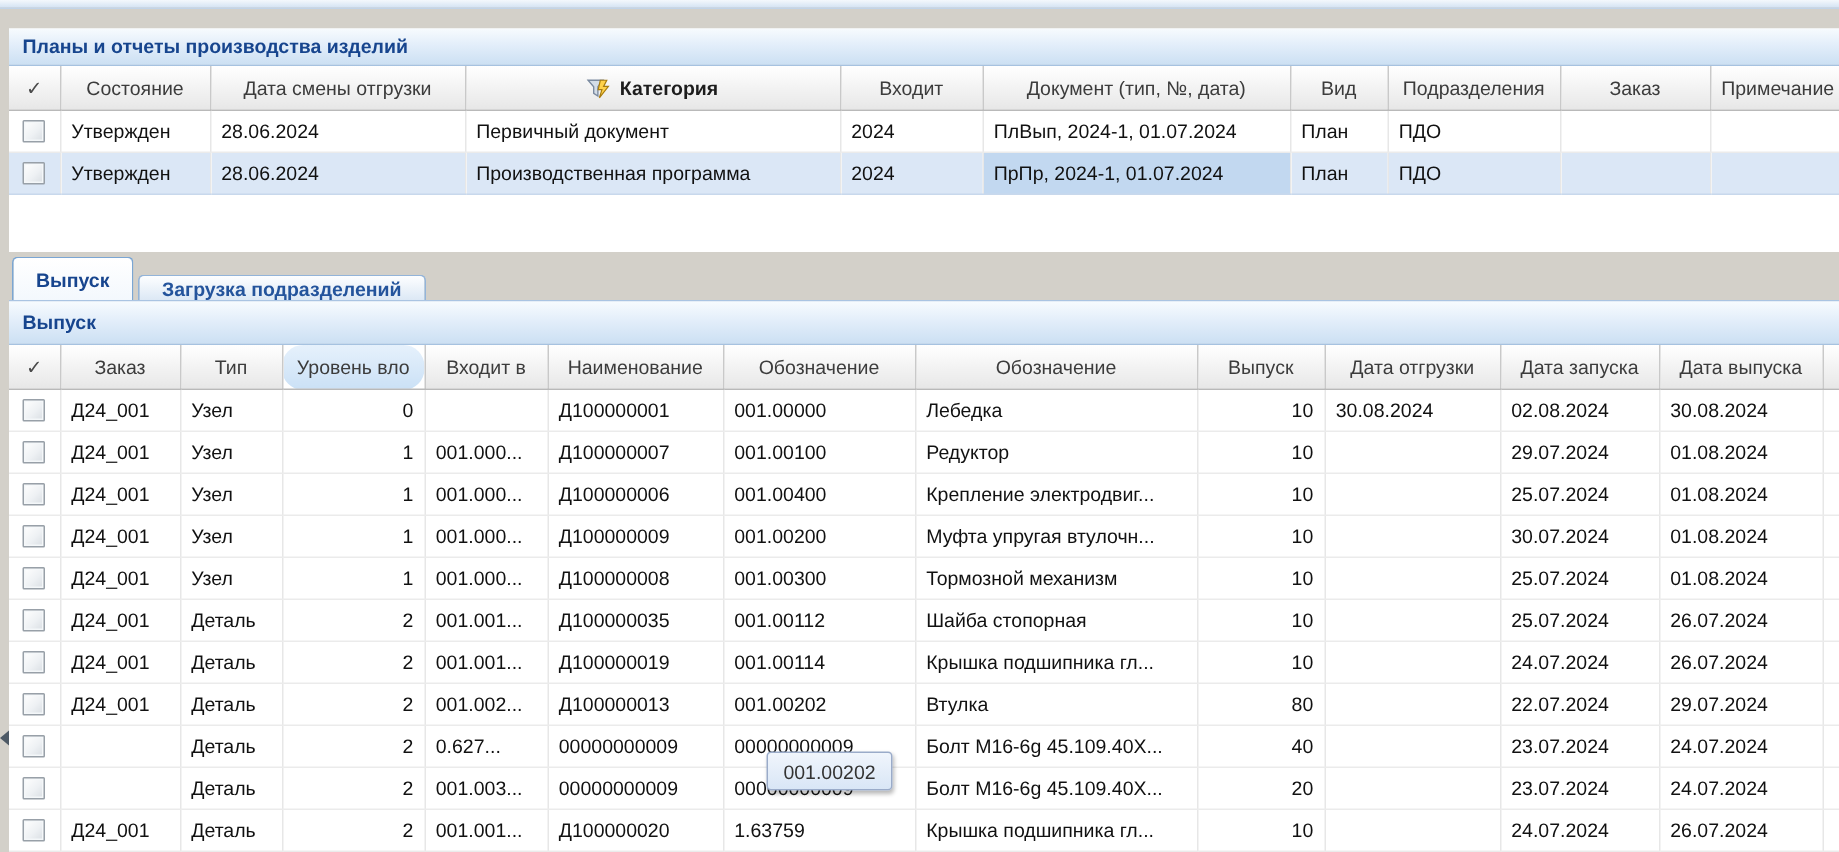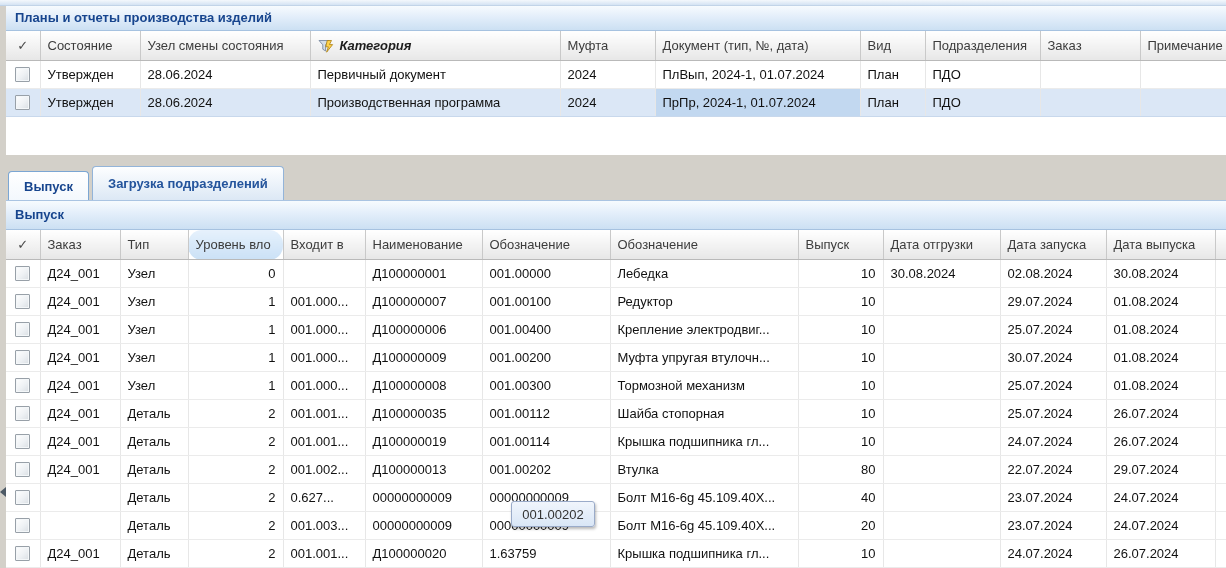--- a/index.html
+++ b/index.html
@@ -3,56 +3,56 @@
 <meta charset="utf-8">
 <style>
   html,body{margin:0;padding:0;}
   body{font-family:"Liberation Sans","DejaVu Sans",sans-serif;}
   #screen{position:relative;width:1226px;height:568px;overflow:hidden;background:#d3d0c9;}
 
   .topband{position:absolute;left:0;top:0;width:1226px;height:6px;
     background:linear-gradient(#f4f8fc,#d4e3f3);border-bottom:1px solid #c2d4e8;box-sizing:border-box;}
 
   .panel{position:absolute;background:#ffffff;}
-  #top-panel{left:6px;top:6px;width:1220px;height:149px;}
+  #top-panel{left:6px;top:19px;width:1220px;height:149px;}
   #bottom-panel{left:6px;top:200px;width:1220px;height:368px;border-top:1px solid #aac4e2;box-sizing:border-box;}
 
   .paneltitle{height:24px;line-height:24px;padding-left:9px;
     background:linear-gradient(#f7fbfe 0%,#e3eefa 45%,#cce0f3 100%);
     border-bottom:1px solid #a6c2e0;
     color:#17458e;font-weight:bold;font-size:13px;white-space:nowrap;overflow:hidden;}
   #bottom-panel .paneltitle{height:28px;line-height:28px;}
 
   table.grid{table-layout:fixed;border-collapse:collapse;width:1220px;font-size:13px;}
-  table.grid th{height:29px;padding:0 7px;text-align:left;font-weight:normal;color:#3c3c3c;
+  table.grid th{height:29px;padding:0 7px;text-align:center;font-weight:normal;color:#3c3c3c;
     background:linear-gradient(#ffffff,#e7e7e7);
     border-right:1px solid #c9c9c9;border-bottom:1px solid #b9b9b9;
     white-space:nowrap;overflow:hidden;}
   table.grid th.check{text-align:center;color:#4a4a4a;padding:0;}
   table.grid th.sorted{background:linear-gradient(#e6f1fc,#cbe1f6);border-radius:14px;}
-  table.grid th .emph{font-weight:bold;font-style:italic;color:#1d1d1d;}
+  table.grid th .emph{font-weight:bold;color:#1d1d1d;}
   table.grid th svg{vertical-align:-3px;margin-right:5px;}
   table.grid td{height:27px;padding:0 7px;color:#111;
     border-right:1px solid #e7e7e7;border-bottom:1px solid #ebebeb;
     white-space:nowrap;overflow:hidden;background:#fff;}
   table.grid td.check{text-align:center;padding:0;}
   table.grid td.num, table.grid th.num{text-align:right;}
   table.grid tr.sel td{background:#dbe7f6;border-bottom:1px solid #c8d8ec;}
   table.grid tr.sel td.selcell{background:#c2d8f0;}
 
   .cb{width:13px;height:13px;margin:0 auto;border:1px solid #98a0a8;border-radius:1px;
     background:linear-gradient(135deg,#ffffff 0%,#eef1f4 55%,#d9dee3 100%);
     box-shadow:inset 0 0 0 1px #f4f7f9;}
 
   #tab-strip{position:absolute;left:6px;top:168px;width:1220px;height:32px;
     display:flex;align-items:flex-end;padding-left:2px;box-sizing:border-box;}
   .tab{display:flex;align-items:center;padding:0 15px;margin-right:3px;
     border:1px solid #93b4d9;border-bottom:none;border-radius:4px 4px 0 0;
     background:linear-gradient(#fdfeff,#dce8f5);
-    color:#24549c;font-weight:bold;font-size:13px;height:34px;box-sizing:border-box;cursor:default;}
+    color:#24549c;font-weight:bold;font-size:13px;height:17px;box-sizing:border-box;cursor:default;}
   .tab.active{height:29px;background:linear-gradient(#ffffff,#f3f8fd);
     border-color:#7ba6d3;color:#17458e;position:relative;z-index:2;}
 
   #tooltip{position:absolute;left:511px;top:501px;width:84px;height:26px;box-sizing:border-box;
     display:flex;align-items:center;justify-content:center;
     background:linear-gradient(#f0f5fc,#d9e6f6);border:1px solid #9aabc9;border-radius:3px;
     box-shadow:1px 2px 3px rgba(0,0,0,.28);font-size:13px;color:#333;z-index:50;}
 
   #row-indicator{position:absolute;left:0px;top:487px;width:0;height:0;z-index:10;
     border-top:5px solid transparent;border-bottom:5px solid transparent;border-right:6px solid #4e5a66;}
@@ -76,26 +76,26 @@
             <col style="width: 205px;">
             <col style="width: 65px;">
             <col style="width: 115px;">
             <col style="width: 100px;">
             <col style="width: 86px;">
           </colgroup>
           <thead>
             <tr>
               <th class="check"><span>✓</span></th>
               <th><span>Состояние</span></th>
-              <th><span>Узел смены состояния</span></th>
+              <th><span>Дата смены отгрузки</span></th>
               <th><span><svg width="17" height="14" viewBox="0 0 17 14">
                     <path d="M1 1.5 L11 1.5 L7.6 5.8 L7.6 12 L4.8 10.2 L4.8 5.8 Z" fill="#d4dde7" stroke="#7a8aa0" stroke-width="0.9"></path>
                     <path d="M9.2 1.5 L13.5 1.5 L11.4 5.6 L14.6 5.6 L8.6 13.2 L10.3 7.8 L7.8 7.8 Z" fill="#ffd24a" stroke="#a97d10" stroke-width="0.8"></path>
                   </svg></span><span class="emph">Категория</span></th>
-              <th><span>Муфта</span></th>
+              <th><span>Входит</span></th>
               <th><span>Документ (тип, №, дата)</span></th>
               <th><span>Вид</span></th>
               <th><span>Подразделения</span></th>
               <th><span>Заказ</span></th>
               <th><span>Примечание</span></th>
             </tr>
           </thead>
           <tbody>
             <tr>
               <td class="check">

